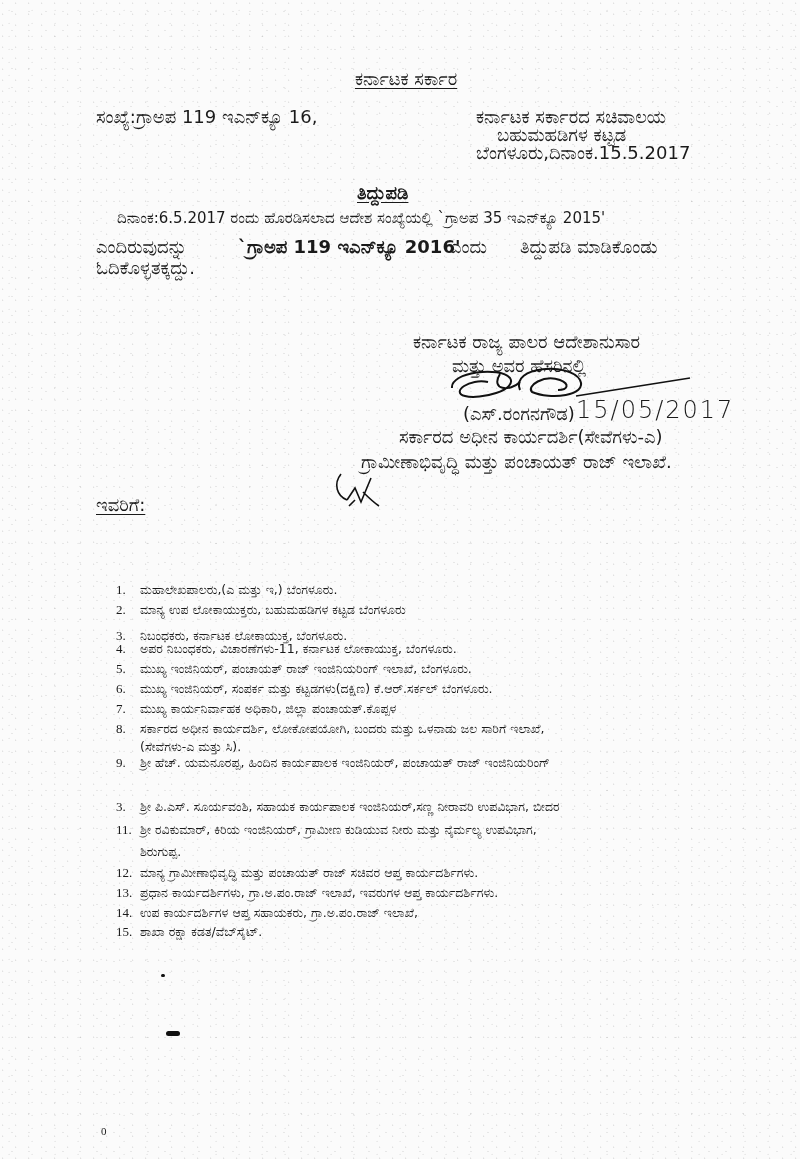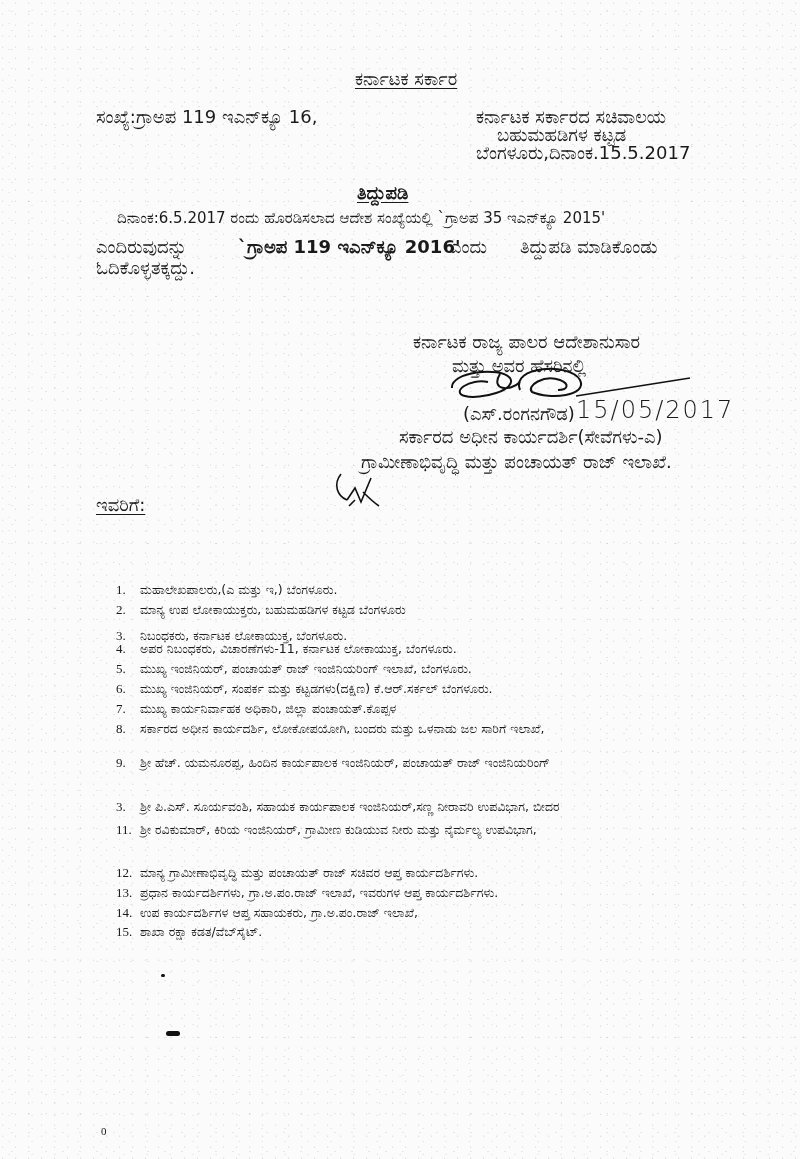--- a/index.html
+++ b/index.html
@@ -73,24 +73,24 @@
 <div class="abs t u" style="left:96px; top:496px;">ಇವರಿಗೆ:</div>
 
 <div>
   <div class="list-item" style="top:537px;"><span class="num">1.</span><span>ಮಹಾಲೇಖಪಾಲರು,(ಎ ಮತ್ತು ಇ,) ಬೆಂಗಳೂರು.</span></div>
   <div class="list-item" style="top:557px;"><span class="num">2.</span><span>ಮಾನ್ಯ ಉಪ ಲೋಕಾಯುಕ್ತರು,  ಬಹುಮಹಡಿಗಳ ಕಟ್ಟಡ ಬೆಂಗಳೂರು</span></div>
   <div class="list-item" style="top:583px;"><span class="num">3.</span><span>ನಿಬಂಧಕರು, ಕರ್ನಾಟಕ ಲೋಕಾಯುಕ್ತ,  ಬೆಂಗಳೂರು.</span></div>
   <div class="list-item" style="top:596px;"><span class="num">4.</span><span>ಅಪರ ನಿಬಂಧಕರು, ವಿಚಾರಣೆಗಳು-11, ಕರ್ನಾಟಕ  ಲೋಕಾಯುಕ್ತ, ಬೆಂಗಳೂರು.</span></div>
   <div class="list-item" style="top:616px;"><span class="num">5.</span><span>ಮುಖ್ಯ ಇಂಜಿನಿಯರ್, ಪಂಚಾಯತ್ ರಾಜ್ ಇಂಜಿನಿಯರಿಂಗ್ ಇಲಾಖೆ, ಬೆಂಗಳೂರು.</span></div>
   <div class="list-item" style="top:636px;"><span class="num">6.</span><span>ಮುಖ್ಯ ಇಂಜಿನಿಯರ್, ಸಂಪರ್ಕ ಮತ್ತು ಕಟ್ಟಡಗಳು(ದಕ್ಷಿಣ) ಕೆ.ಆರ್.ಸರ್ಕಲ್ ಬೆಂಗಳೂರು.</span></div>
   <div class="list-item" style="top:656px;"><span class="num">7.</span><span>ಮುಖ್ಯ ಕಾರ್ಯನಿರ್ವಾಹಕ ಅಧಿಕಾರಿ, ಜಿಲ್ಲಾ ಪಂಚಾಯತ್.ಕೊಪ್ಪಳ</span></div>
-  <div class="list-item" style="top:676px;"><span class="num">8.</span><span>ಸರ್ಕಾರದ ಅಧೀನ ಕಾರ್ಯದರ್ಶಿ, ಲೋಕೋಪಯೋಗಿ, ಬಂದರು ಮತ್ತು ಒಳನಾಡು ಜಲ ಸಾರಿಗೆ ಇಲಾಖೆ,</span></div>
+  <div class="list-item" style="top:676px;"><span class="num">8.</span><span>ಸರ್ಕಾರದ ಅಧೀನ ಕಾರ್ಯದರ್ಶಿ, ಲೋಕೋಪಯೋಗಿ, ಬಂದರು ಮತ್ತು ಒಳನಾಡು ಜಲ ಸಾರಿಗೆ ಇಲಾಖೆ,</span><span class="cont">(ಸೇವೆಗಳು-ಎ ಮತ್ತು ಸಿ).</span></div>
   <div class="list-item" style="top:710px;"><span class="num">9.</span><span>ಶ್ರೀ ಹೆಚ್. ಯಮನೂರಪ್ಪ, ಹಿಂದಿನ ಕಾರ್ಯಪಾಲಕ  ಇಂಜಿನಿಯರ್,  ಪಂಚಾಯತ್ ರಾಜ್ ಇಂಜಿನಿಯರಿಂಗ್</span></div>
   <div class="list-item" style="top:754px;"><span class="num">3.</span><span>ಶ್ರೀ  ಪಿ.ಎಸ್.  ಸೂರ್ಯವಂಶಿ, ಸಹಾಯಕ ಕಾರ್ಯಪಾಲಕ ಇಂಜಿನಿಯರ್,ಸಣ್ಣ ನೀರಾವರಿ ಉಪವಿಭಾಗ, ಬೀದರ</span></div>
-  <div class="list-item" style="top:777px;"><span class="num">11.</span><span>ಶ್ರೀ ರವಿಕುಮಾರ್, ಕಿರಿಯ ಇಂಜಿನಿಯರ್, ಗ್ರಾಮೀಣ ಕುಡಿಯುವ ನೀರು ಮತ್ತು ನೈರ್ಮಲ್ಯ ಉಪವಿಭಾಗ,</span></div>
+  <div class="list-item" style="top:777px;"><span class="num">11.</span><span>ಶ್ರೀ ರವಿಕುಮಾರ್, ಕಿರಿಯ ಇಂಜಿನಿಯರ್, ಗ್ರಾಮೀಣ ಕುಡಿಯುವ ನೀರು ಮತ್ತು ನೈರ್ಮಲ್ಯ ಉಪವಿಭಾಗ,</span><span class="cont" style="margin-top:4px;">ಶಿರುಗುಪ್ಪ.</span></div>
   <div class="list-item" style="top:820px;"><span class="num">12.</span><span>ಮಾನ್ಯ ಗ್ರಾಮೀಣಾಭಿವೃದ್ಧಿ ಮತ್ತು ಪಂಚಾಯತ್ ರಾಜ್ ಸಚಿವರ ಆಪ್ತ ಕಾರ್ಯದರ್ಶಿಗಳು.</span></div>
   <div class="list-item" style="top:840px;"><span class="num">13.</span><span>ಪ್ರಧಾನ  ಕಾರ್ಯದರ್ಶಿಗಳು, ಗ್ರಾ.ಅ.ಪಂ.ರಾಜ್ ಇಲಾಖೆ, ಇವರುಗಳ ಆಪ್ತ ಕಾರ್ಯದರ್ಶಿಗಳು.</span></div>
   <div class="list-item" style="top:860px;"><span class="num">14.</span><span>ಉಪ ಕಾರ್ಯದರ್ಶಿಗಳ ಆಪ್ತ ಸಹಾಯಕರು, ಗ್ರಾ.ಅ.ಪಂ.ರಾಜ್ ಇಲಾಖೆ,</span></div>
   <div class="list-item" style="top:879px;"><span class="num">15.</span><span>ಶಾಖಾ ರಕ್ಷಾ ಕಡತ/ವೆಬ್‌ಸೈಟ್.</span></div>
 </div>
 
 <div class="abs" style="left:161px; top:974px; width:4px; height:3px; background:#111; border-radius:2px;"></div>
 <div class="abs" style="left:166px; top:1031px; width:14px; height:5px; background:#111; border-radius:3px;"></div>
 <div class="abs ser" style="left:101px; top:1125px; font-size:11px;">0</div>
 

